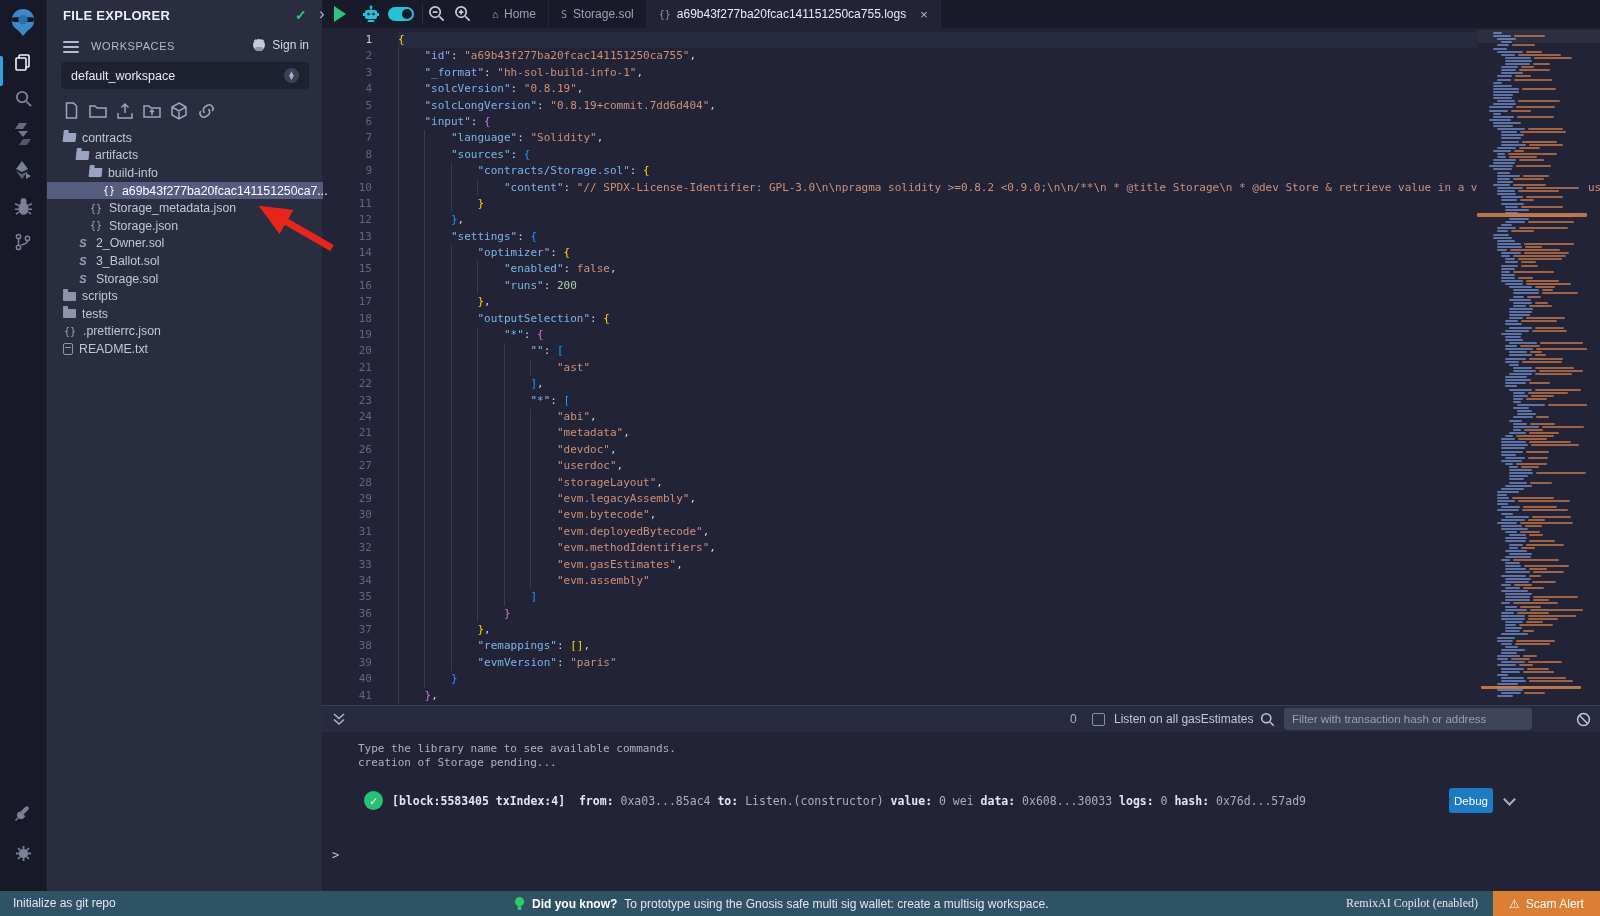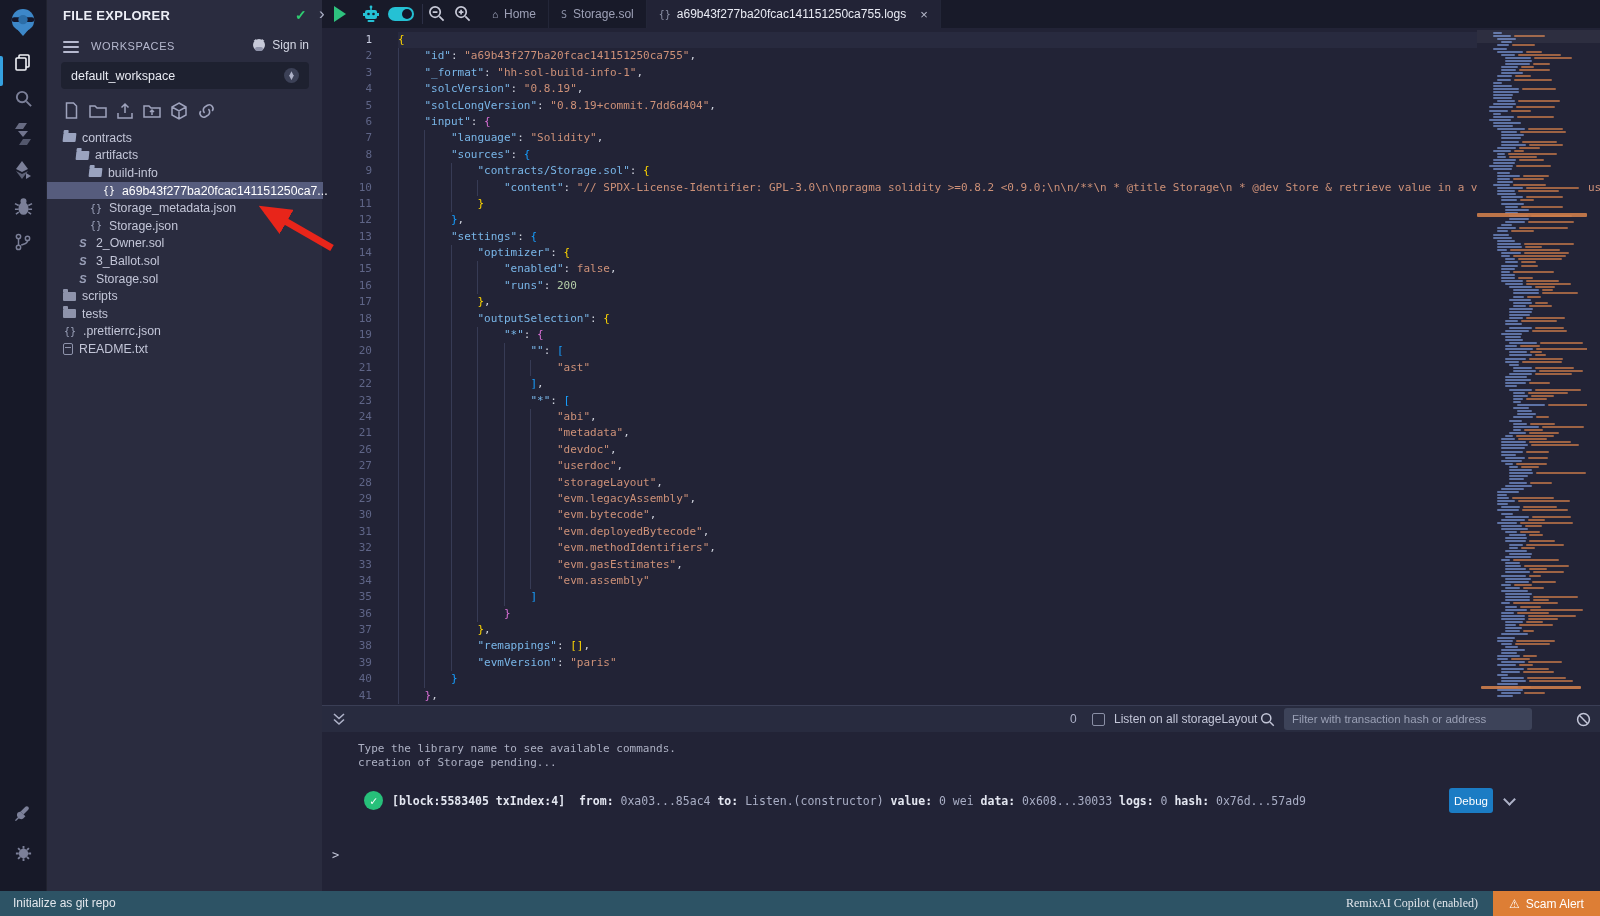--- a/index.html
+++ b/index.html
@@ -800,21 +800,21 @@
       <div id="line10-tail" class="abs">us</div>
     </div>
 
     <div id="terminal" class="abs">
       <div id="termbar" class="abs">
         <svg id="term-expand" width="14" height="14" viewBox="0 0 14 14" fill="none" stroke="currentColor" stroke-width="1.6">
             <path d="M2 2 l5 4.5 5-4.5 M2 7.5 l5 4.5 5-4.5"></path>
           </svg>
         <span id="listen-count">0</span>
         <span id="listen-cb"></span>
-        <span id="listen-label">Listen on all storageLayout</span>
+        <span id="listen-label">Listen on all gasEstimates</span>
         <svg id="term-search-icon" width="15" height="15" viewBox="0 0 18 18" fill="none" stroke="currentColor" stroke-width="1.8">
             <circle cx="7.5" cy="7.5" r="5.5"></circle>
             <path d="M12 12 l4.5 4.5"></path>
           </svg>
         <input id="term-filter" placeholder="Filter with transaction hash or address" style="">
         <svg id="term-ban-icon" width="15" height="15" viewBox="0 0 16 16" fill="none" stroke="currentColor" stroke-width="1.6">
             <circle cx="8" cy="8" r="6.3"></circle>
             <path d="M3.5 3.5 l9 9"></path>
           </svg>
       </div>
@@ -827,19 +827,27 @@
         <div id="tx-text" class="abs"><b>[block:5583405 txIndex:4] </b><b> from: </b><span>0xa03...85ac4</span><b> to: </b><span>Listen.(constructor)</span><b> value: </b><span>0 wei</span><b> data: </b><span>0x608...30033</span><b> logs: </b><span>0</span><b> hash: </b><span>0x76d...57ad9</span></div>
         <div id="debug-btn" class="abs">Debug</div>
         <div id="tx-caret" class="abs"></div>
       </div>
       <div id="term-prompt" class="abs">&gt;</div>
     </div>
   </div>
 
   <div id="statusbar" class="abs">
     <div id="sb-left" class="abs">Initialize as git repo</div>
+    <div id="sb-hint" class="abs">
+      <svg width="11" height="15" viewBox="0 0 12 16">
+          <circle cx="6" cy="6" r="5" fill="#2ecc71"></circle>
+          <rect x="4" y="11" width="4" height="4" rx="1" fill="#2ecc71"></rect>
+        </svg>
+      <b>Did you know?</b>
+      <span>To prototype using the Gnosis safe multi sig wallet: create a multisig workspace.</span>
+    </div>
     <div id="sb-copilot" class="abs">RemixAI Copilot (enabled)</div>
     <div id="scam-btn" class="abs">
       <span>⚠</span>
       <span>Scam Alert</span>
     </div>
   </div>
 </div>
 
 </body></html>

